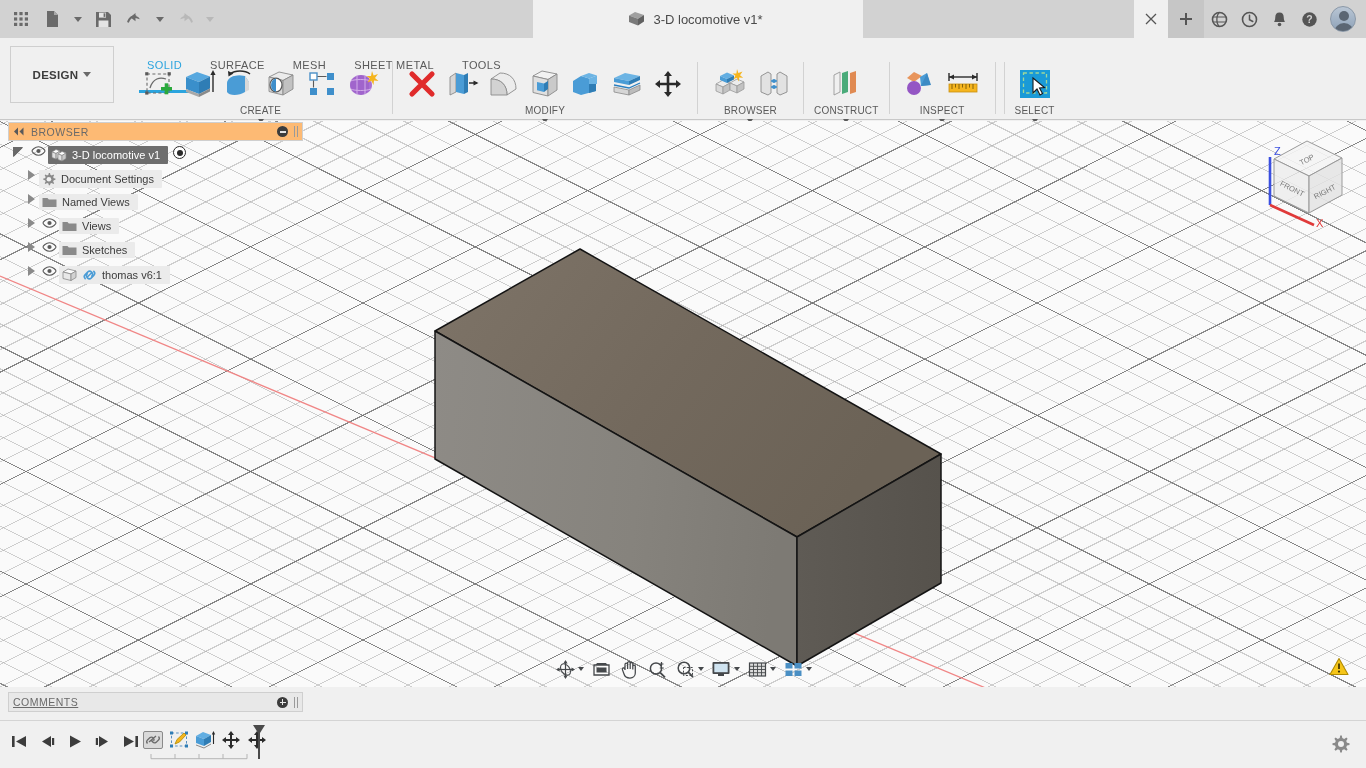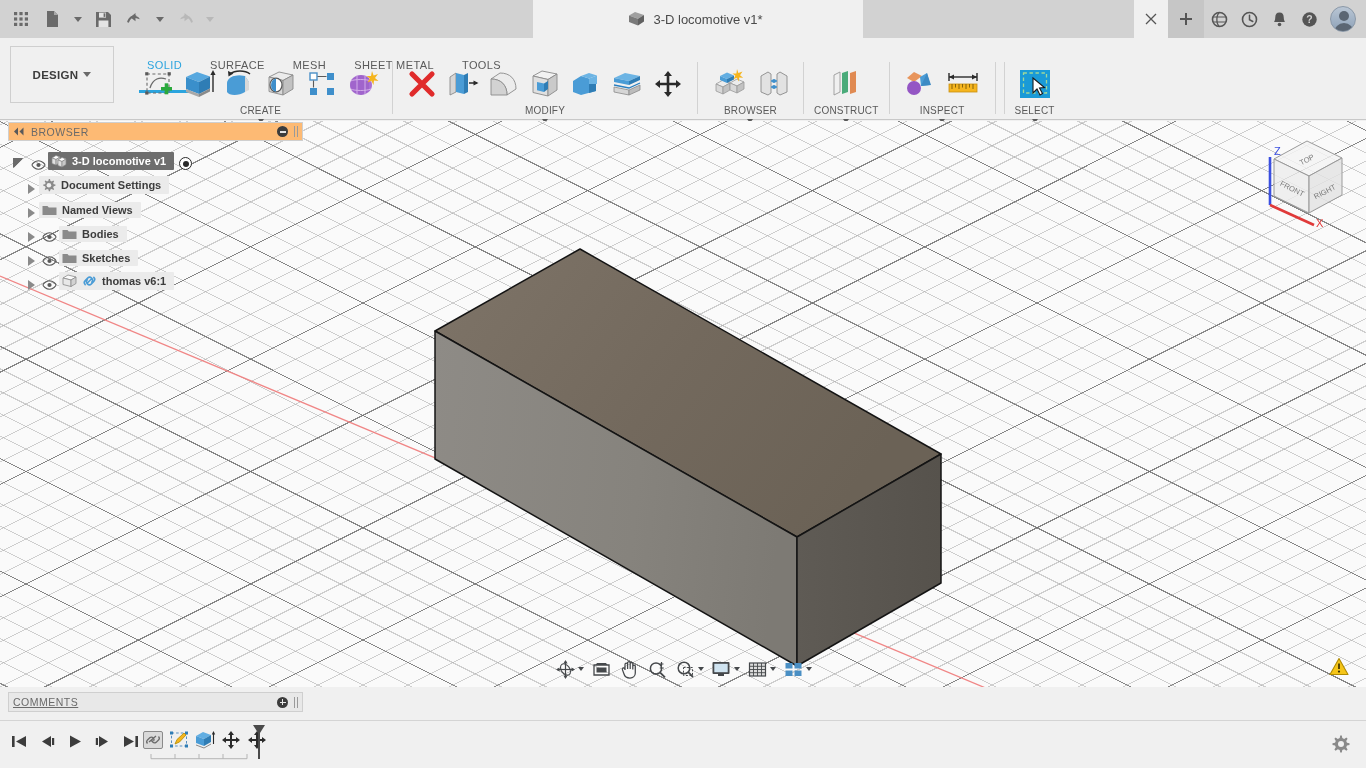--- a/index.html
+++ b/index.html
@@ -104,21 +104,21 @@
     height:19px; background:#fdba74; border:1px solid #cfcfcf;
     display:flex; align-items:center; padding:0 4px; gap:6px;
   }
   .bh-title { font-size:10.5px; color:#6a6a6a; letter-spacing:.5px; flex:1; }
   .circ-minus {
     width:11px;height:11px;border-radius:50%;background:#3c3c3c;position:relative;
   }
   .circ-minus:after{content:'';position:absolute;left:2.5px;top:5px;width:6px;height:1.5px;background:#e4e4e4;}
   .grip { width:4px;height:11px;border-left:1px solid #9a9a9a;border-right:1px solid #9a9a9a; }
   .tree { padding-top:5px; }
-  .trow { display:flex; align-items:flex-end; height:24px; padding-left:4px;font-weight:bold; }
+  .trow { display:flex; align-items:flex-start; height:24px; padding-left:4px; }
   .tri {
     width:0;height:0;border-top:5px solid transparent;border-bottom:5px solid transparent;
     border-left:7px solid transparent; margin-right:4px; position:relative;
   }
   .tri i {
     position:absolute; left:-7px; top:-5px; width:0;height:0;
     border-top:5px solid transparent;border-bottom:5px solid transparent;border-left:7px solid #8a8a8a;
   }
   .tri-open { width:13px;height:13px;margin-right:3px;position:relative; }
   .tri-open:after{
@@ -791,21 +791,21 @@
       <span class="eye">
         <svg width="15" height="10" viewBox="0 0 15 10">
           <path d="M7.5 0.8 C11 0.8 14 4 14 5 C14 6 11 9.2 7.5 9.2 C4 9.2 1 6 1 5 C1 4 4 0.8 7.5 0.8 Z" fill="none" stroke="#5a5a5a" stroke-width="1.1"></path>
           <circle cx="7.5" cy="5" r="2.1" fill="#5a5a5a"></circle>
         </svg>
       </span>
       <span class="tnode">
         <svg width="15" height="12" viewBox="0 0 15 12">
           <path d="M0.5 2 L5.5 2 L6.8 3.6 L14.5 3.6 L14.5 11 L0.5 11 Z" fill="#8a8a8a"></path>
         </svg>
-        <span class="tlabel">Bodies</span>
+        <span class="tlabel">Views</span>
       </span>
     </div>
 
     <div class="trow">
       <span class="ind1"></span>
       <span class="tri">
           <i></i>
         </span>
       <span class="eye">
         <svg width="15" height="10" viewBox="0 0 15 10">

